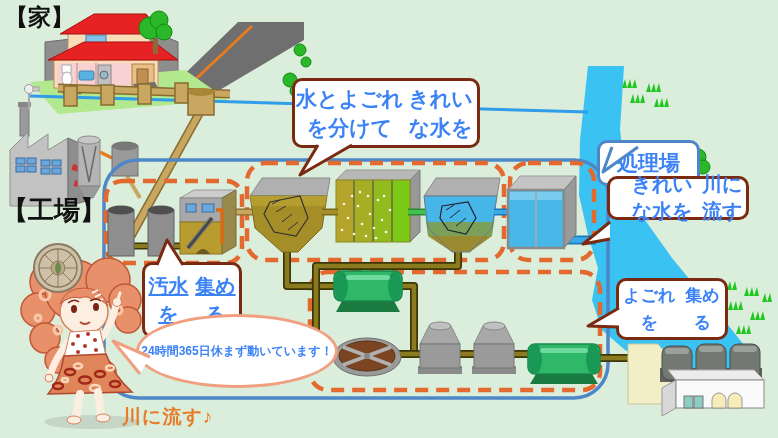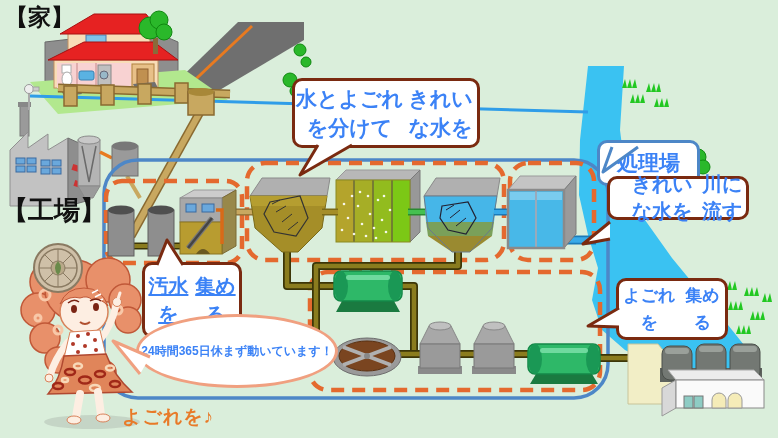--- a/index.html
+++ b/index.html
@@ -434,21 +434,21 @@
 <div class="overlay bubble dark" id="bubble-collect-dirt">
   <span>よごれを</span>
   <span>集める</span>
 </div>
 
 <div class="overlay bubble" id="bubble-operating">
   <span>24時間365日</span>
   <span>休まず動いています！</span>
 </div>
 
-<div class="overlay" id="mascot-name">よごれを♪</div>
+<div class="overlay" id="mascot-name">川に流す♪</div>
 
 <svg id="tail-svg" width="778" height="438" viewBox="0 0 778 438">
   <path d="M318,145 L300,175 L352,145" fill="#fff" stroke="var(--bubble-border-dark)" stroke-width="3" stroke-linejoin="round"></path>
   <path d="M612,147 L603,172 L638,147" fill="#fff" stroke="var(--bubble-border-blue)" stroke-width="3" stroke-linejoin="round"></path>
   <path d="M610,222 L583,244 L610,239" fill="#fff" stroke="var(--bubble-border-dark)" stroke-width="3" stroke-linejoin="round"></path>
   <path d="M619,308 L588,326 L619,327" fill="#fff" stroke="var(--bubble-border-dark)" stroke-width="3" stroke-linejoin="round"></path>
   <path d="M157,265 L167,240 L183,265" fill="#fff" stroke="var(--bubble-border-dark)" stroke-width="3" stroke-linejoin="round"></path>
   <path d="M150,357 L113,341 L140,374" fill="#fff" stroke="var(--bubble-border-coral)" stroke-width="3" stroke-linejoin="round"></path>
 </svg>
 

